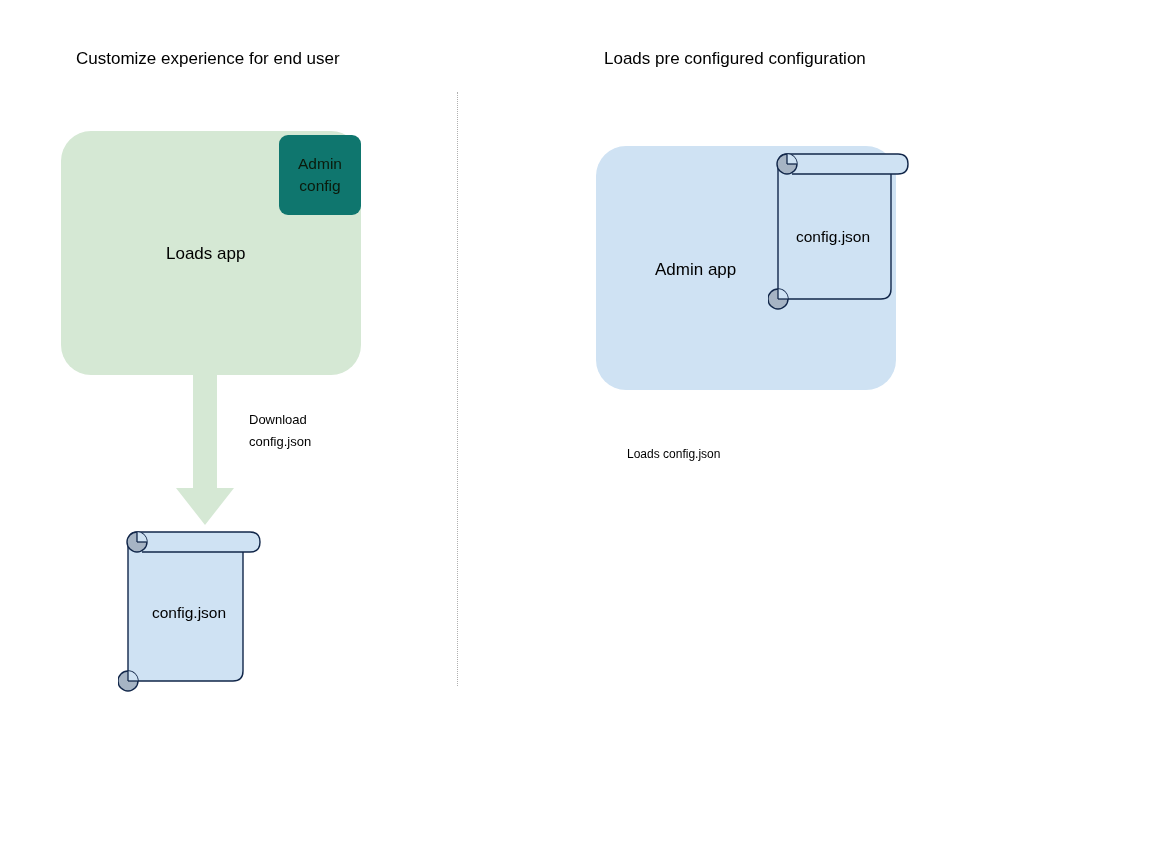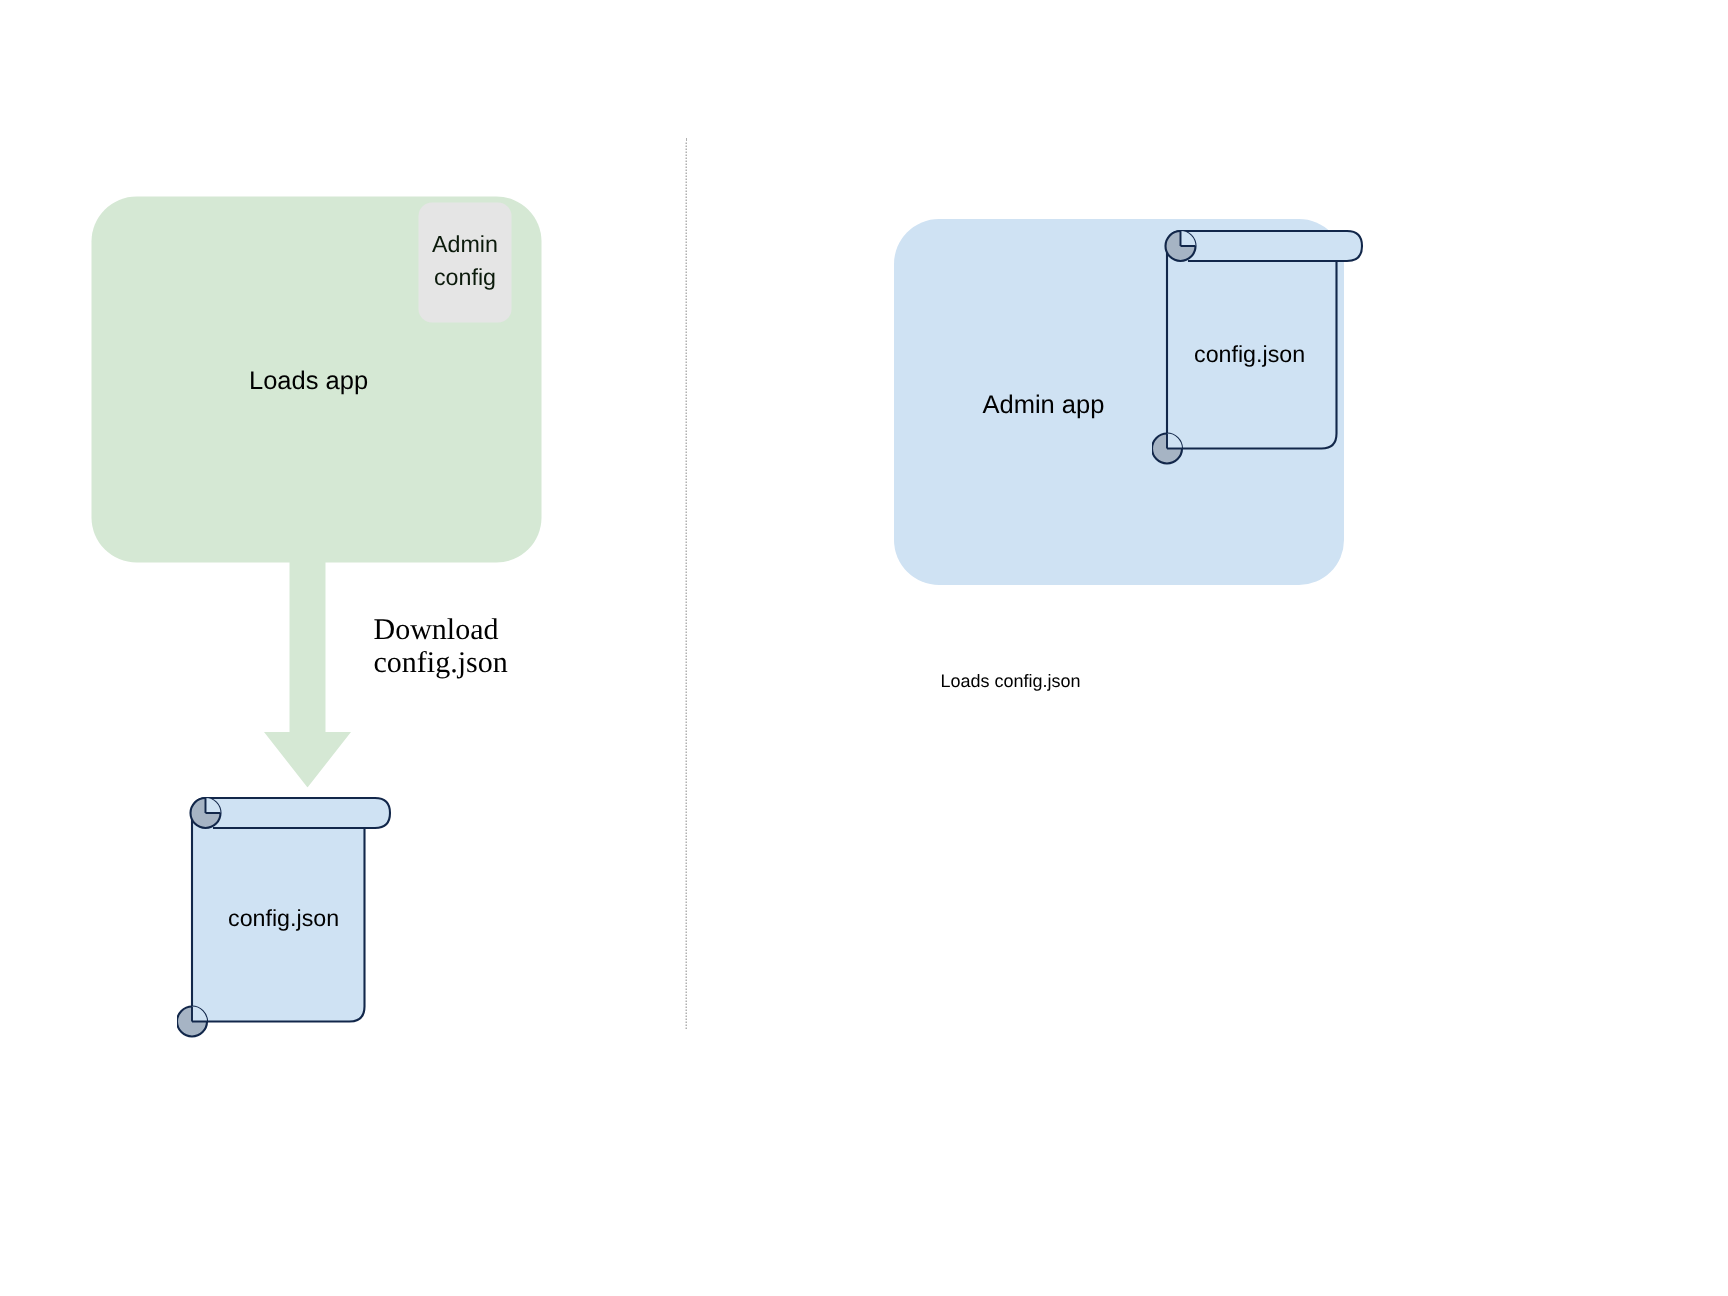--- a/index.html
+++ b/index.html
@@ -68,23 +68,23 @@
     color: #000000;
   }
   #admin-app-label { left: 166px; top: 244px; }
   #demo-app-label  { left: 655px; top: 260px; }
 
   
   #admin-panel-box {
     position: absolute;
     left: 279px;
     top: 135px;
-    width: 62px;
+    width: 82px;
     height: 80px;
-    background: #e5e5e5;
+    background: #0f766e;
     border-radius: 9px;
     display: flex;
     align-items: center;
     justify-content: center;
     text-align: center;
   }
   #admin-panel-box .panel-text {
     font-size: 15.5px;
     line-height: 22px;
     color: #0b1a0b;
@@ -95,25 +95,24 @@
     position: absolute;
     left: 176px;
     top: 370px;
     width: 58px;
     height: 155px;
   }
   .arrow-caption {
     position: absolute;
     left: 249px;
     top: 409px;
-    font-size: 20px;
+    font-size: 13px;
     line-height: 22px;
     white-space: nowrap;
     color: #000000;
-    font-family: Liberation Serif, serif;
   }
 
   
   .scroll-doc {
     position: absolute;
   }
   #scroll-left {
     left: 118px;
     top: 528px;
     width: 150px;
@@ -144,21 +143,23 @@
     line-height: 20px;
     white-space: nowrap;
     color: #000000;
   }
 </style>
 </head>
 <body>
 
 <div class="canvas">
 
-
+  <div class="section-title" id="title-left">Customize experience for end user</div>
+
+  <div class="section-title" id="title-right">Loads pre configured configuration</div>
 
   <div class="divider"></div>
 
   <div class="app-box" id="admin-app-box"></div>
 
   <div class="app-label" id="admin-app-label">Loads app</div>
 
   <div id="admin-panel-box">
     <div class="panel-text">
       <span>Admin</span><br>

